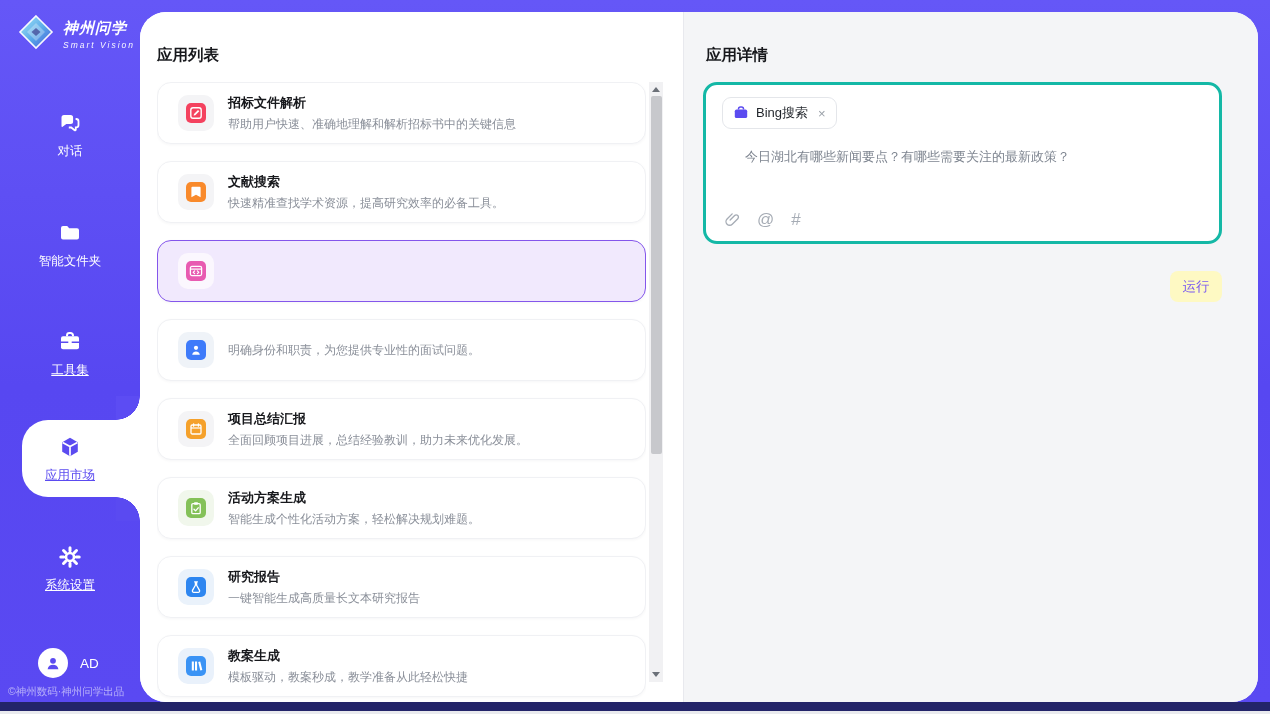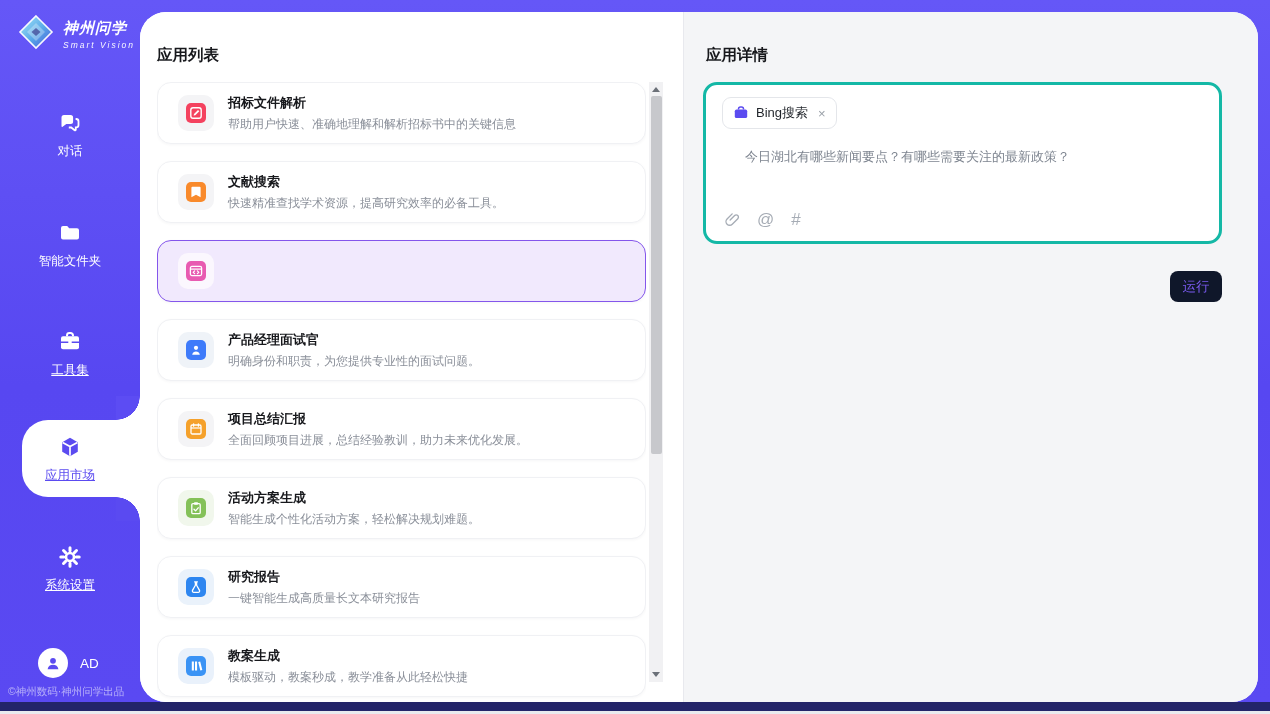--- a/index.html
+++ b/index.html
@@ -67,21 +67,21 @@
   .tag{position:absolute;top:12px;left:16px;height:32px;border:1px solid #e4e6ea;border-radius:9px;
     display:inline-flex;align-items:center;gap:7px;padding:0 10px;background:#fff;font-size:13px;
     color:#1f2329;cursor:pointer;}
   .tag-ic{display:flex;color:#5B4BF0;}
   .tag-ic svg{width:16px;height:16px;}
   .tag-x{color:#9aa0a8;font-size:13px;margin-left:3px;cursor:pointer;}
   .query{position:absolute;top:62px;left:17px;right:20px;font-size:13px;color:#7e8590;line-height:1.5;cursor:text;margin-left:22px;}
   .tools{position:absolute;bottom:13px;left:17px;display:flex;gap:17px;align-items:center;color:#a6acb5;}
   .tool-ic{font-size:17px;line-height:1;cursor:pointer;display:flex;align-items:center;}
   .tool-ic svg{width:17px;height:17px;}
-  .run{position:absolute;top:259px;right:36px;width:52px;height:31px;background:#0f172a;color:#7A5AF0;
+  .run{position:absolute;top:259px;right:36px;width:52px;height:31px;background:#fef9c3;color:#7A5AF0;
     border:none;border-radius:8px;font-size:13.5px;cursor:pointer;font-family:inherit;}
 </style>
 </head>
 <body>
 
 <div class="frame">
   <div class="bg-purple"></div>
   <div class="bottom-navy"></div>
 
   <aside class="sidebar">
@@ -225,21 +225,20 @@
   <div class="card">
     <span class="tile" style="background: rgb(239, 243, 248);">
               <span class="badge" style="background: rgb(62, 123, 250);">
                 <svg viewBox="0 0 14 14">
                   <circle cx="7" cy="4.8" r="2.1" fill="#fff"></circle>
                   <path d="M3.2 11.8c.4-2.2 1.9-3.3 3.8-3.3s3.4 1.1 3.8 3.3z" fill="#fff"></path>
                 </svg>
               </span>
             </span>
     <div class="meta">
-      <div class="t">产品经理面试官</div>
       <div class="d">明确身份和职责，为您提供专业性的面试问题。</div>
     </div>
   </div>
 
   <div class="card">
     <span class="tile" style="background: rgb(244, 244, 246);">
               <span class="badge" style="background: rgb(245, 161, 43);">
                 <svg viewBox="0 0 14 14">
                   <rect x="2" y="3" width="10" height="9" rx="1.2" fill="none" stroke="#fff" stroke-width="1.3"></rect>
                   <path d="M2 6h10" stroke="#fff" stroke-width="1.2"></path>

